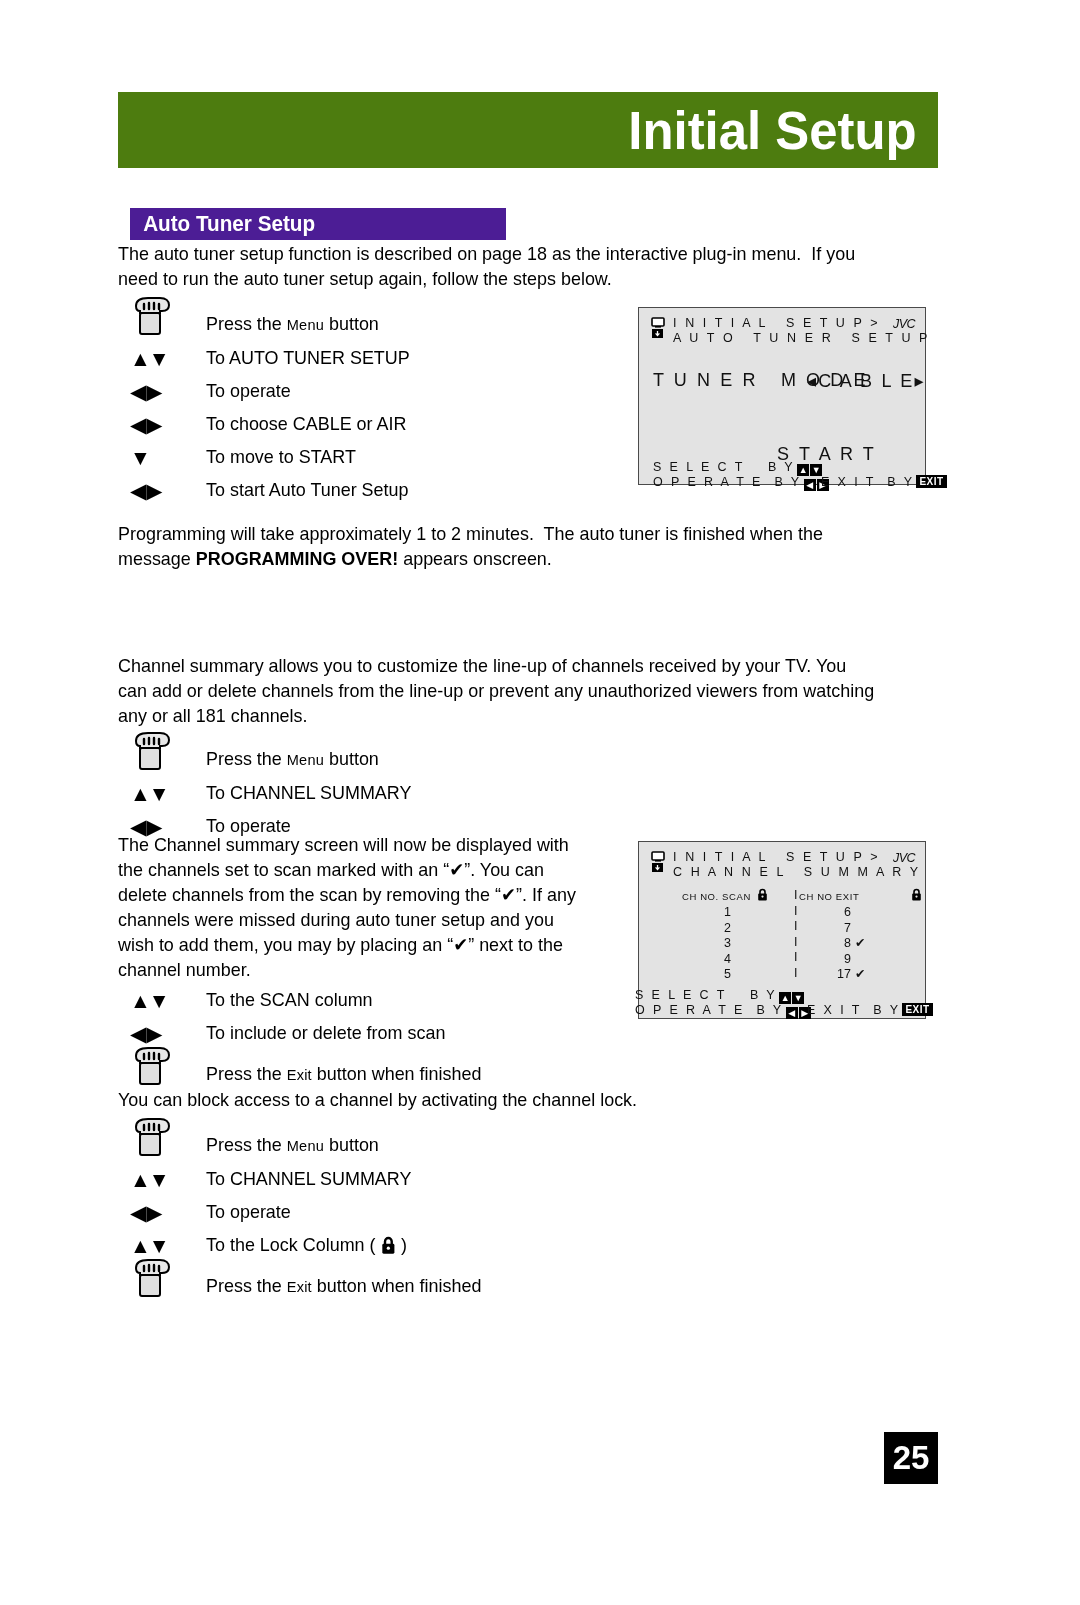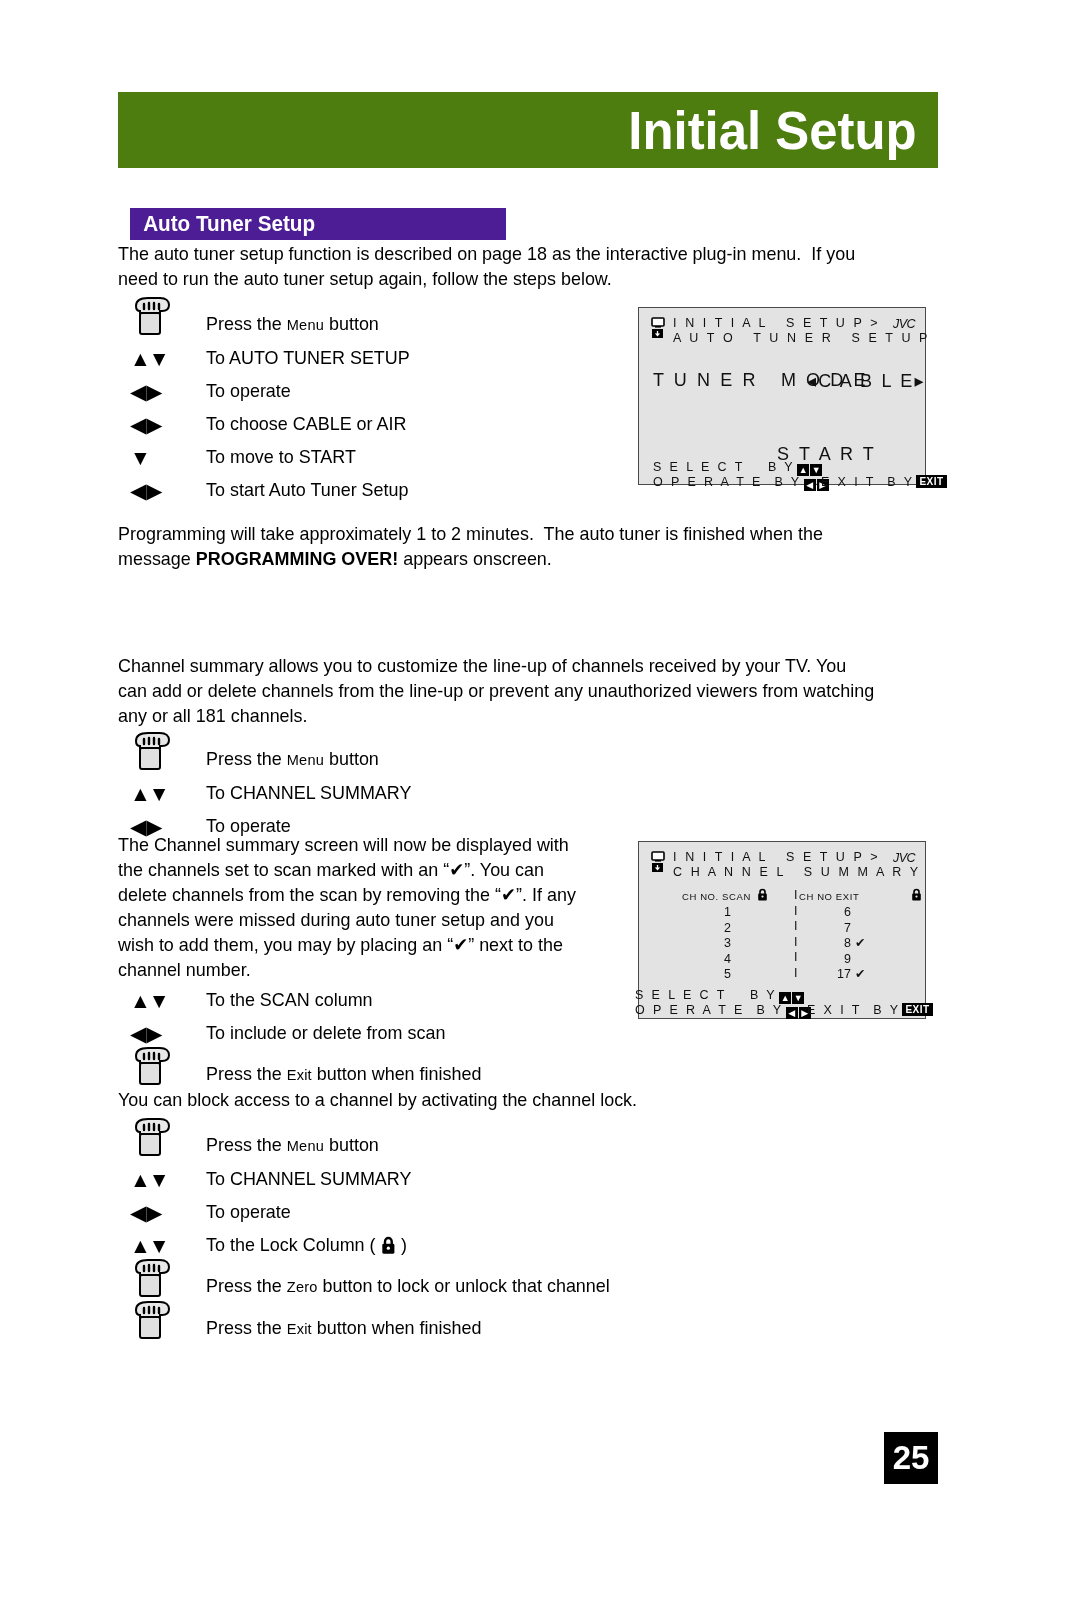--- a/index.html
+++ b/index.html
@@ -419,40 +419,29 @@
       <div class="icon-col">
           <span class="arrows">▲▼</span>
         </div>
       <div class="step-text"><span>To the Lock Column ( </span><svg class="lock-inline" viewBox="0 0 11 13">
             <path d="M3 6 V4 a2.5 2.5 0 0 1 5 0 V6" fill="none" stroke="#000" stroke-width="1.8"></path>
             <rect x="1" y="5.6" width="9" height="7.2" rx="1" fill="#000"></rect>
             <circle cx="5.5" cy="8.8" r="1.2" fill="#fff"></circle>
           </svg><span> )</span></div>
     </div>
 
+
     <div class="step hand">
       <div class="icon-col">
         <svg class="hand-icon" viewBox="0 0 42 40">
           <path d="M6 10 C6 4,12 2,18 2 L30 2 C36 2,39 5,39 9 C39 13,36 15,32 15 L30 15
                    L30 17 L10 17 L10 15 C7 15,6 13,6 10 Z" fill="#e8e8e8" stroke="#000" stroke-width="2"></path>
           <path d="M14 8 L14 13 M19 7 L19 13 M24 7 L24 13 M29 8 L29 13" stroke="#000" stroke-width="2.4" stroke-linecap="round"></path>
           <rect x="10" y="17" width="20" height="21" rx="2" fill="#e0e0e0" stroke="#000" stroke-width="2"></rect>
         </svg>
       </div>
-      <div class="step-text"><span>Press the </span><span class="sc">Zero</span><span> button to lock or unlock that channel</span></div>
-    </div>
-
-    <div class="step hand">
-      <div class="icon-col">
-        <svg class="hand-icon" viewBox="0 0 42 40">
-          <path d="M6 10 C6 4,12 2,18 2 L30 2 C36 2,39 5,39 9 C39 13,36 15,32 15 L30 15
-                   L30 17 L10 17 L10 15 C7 15,6 13,6 10 Z" fill="#e8e8e8" stroke="#000" stroke-width="2"></path>
-          <path d="M14 8 L14 13 M19 7 L19 13 M24 7 L24 13 M29 8 L29 13" stroke="#000" stroke-width="2.4" stroke-linecap="round"></path>
-          <rect x="10" y="17" width="20" height="21" rx="2" fill="#e0e0e0" stroke="#000" stroke-width="2"></rect>
-        </svg>
-      </div>
       <div class="step-text"><span>Press the </span><span class="sc">Exit</span><span> button when finished</span></div>
     </div>
   </div>
 
   <div class="page-num">25</div>
 
 </div>
 
 </body></html>

